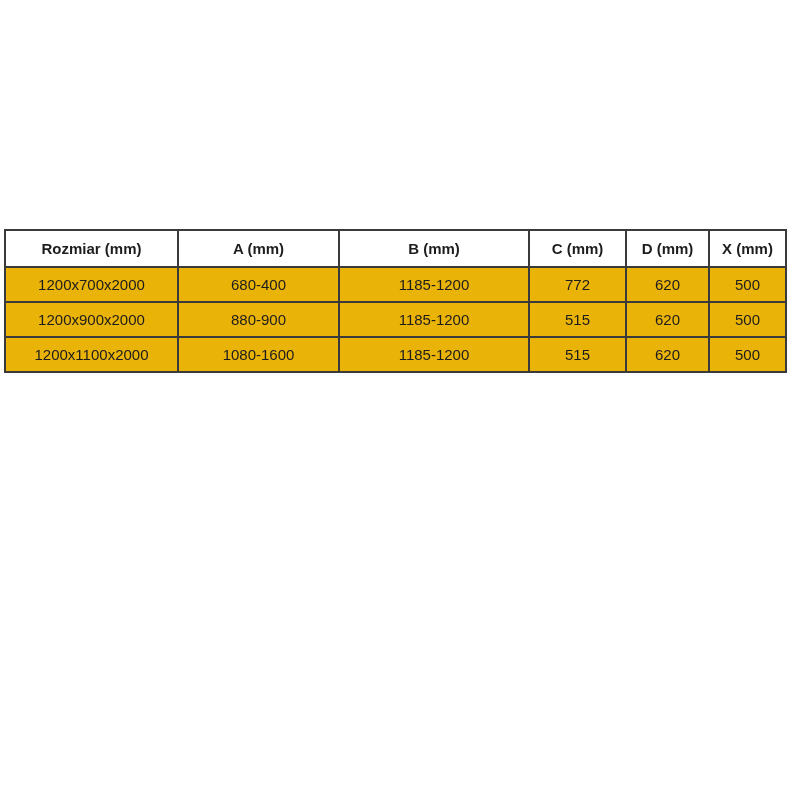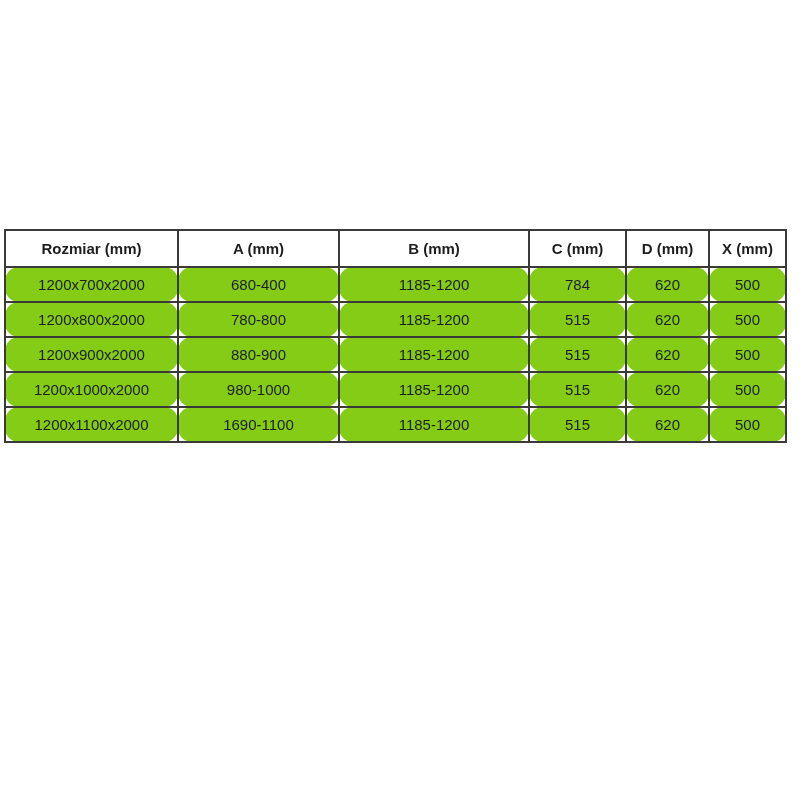--- a/index.html
+++ b/index.html
@@ -36,22 +36,21 @@
     overflow: hidden;
     white-space: nowrap;
   }
   table.dim-table th {
     height: 35px;
     font-weight: bold;
   }
   table.dim-table td {
     height: 33px;
     font-weight: normal;
-    background: #84cc16;
-    border-radius: 14px;
+    background: #eab308;
   }
 </style>
 </head>
 <body>
 
 <div class="page">
   <table class="dim-table">
     <colgroup>
         <col style="width: 173px;">
         <col style="width: 161px;">
@@ -68,51 +67,35 @@
           <th>C (mm)</th>
           <th>D (mm)</th>
           <th>X (mm)</th>
         </tr>
     </thead>
     <tbody>
         <tr>
           <td>1200x700x2000</td>
           <td>680-400</td>
           <td>1185-1200</td>
-          <td>784</td>
-          <td>620</td>
-          <td>500</td>
-        </tr>
-        <tr>
-          <td>1200x800x2000</td>
-          <td>780-800</td>
-          <td>1185-1200</td>
-          <td>515</td>
+          <td>772</td>
           <td>620</td>
           <td>500</td>
         </tr>
         <tr>
           <td>1200x900x2000</td>
           <td>880-900</td>
           <td>1185-1200</td>
           <td>515</td>
           <td>620</td>
           <td>500</td>
         </tr>
         <tr>
-          <td>1200x1000x2000</td>
-          <td>980-1000</td>
-          <td>1185-1200</td>
-          <td>515</td>
-          <td>620</td>
-          <td>500</td>
-        </tr>
-        <tr>
           <td>1200x1100x2000</td>
-          <td>1690-1100</td>
+          <td>1080-1600</td>
           <td>1185-1200</td>
           <td>515</td>
           <td>620</td>
           <td>500</td>
         </tr>
       </tbody>
   </table>
 </div>
 
 </body></html>

